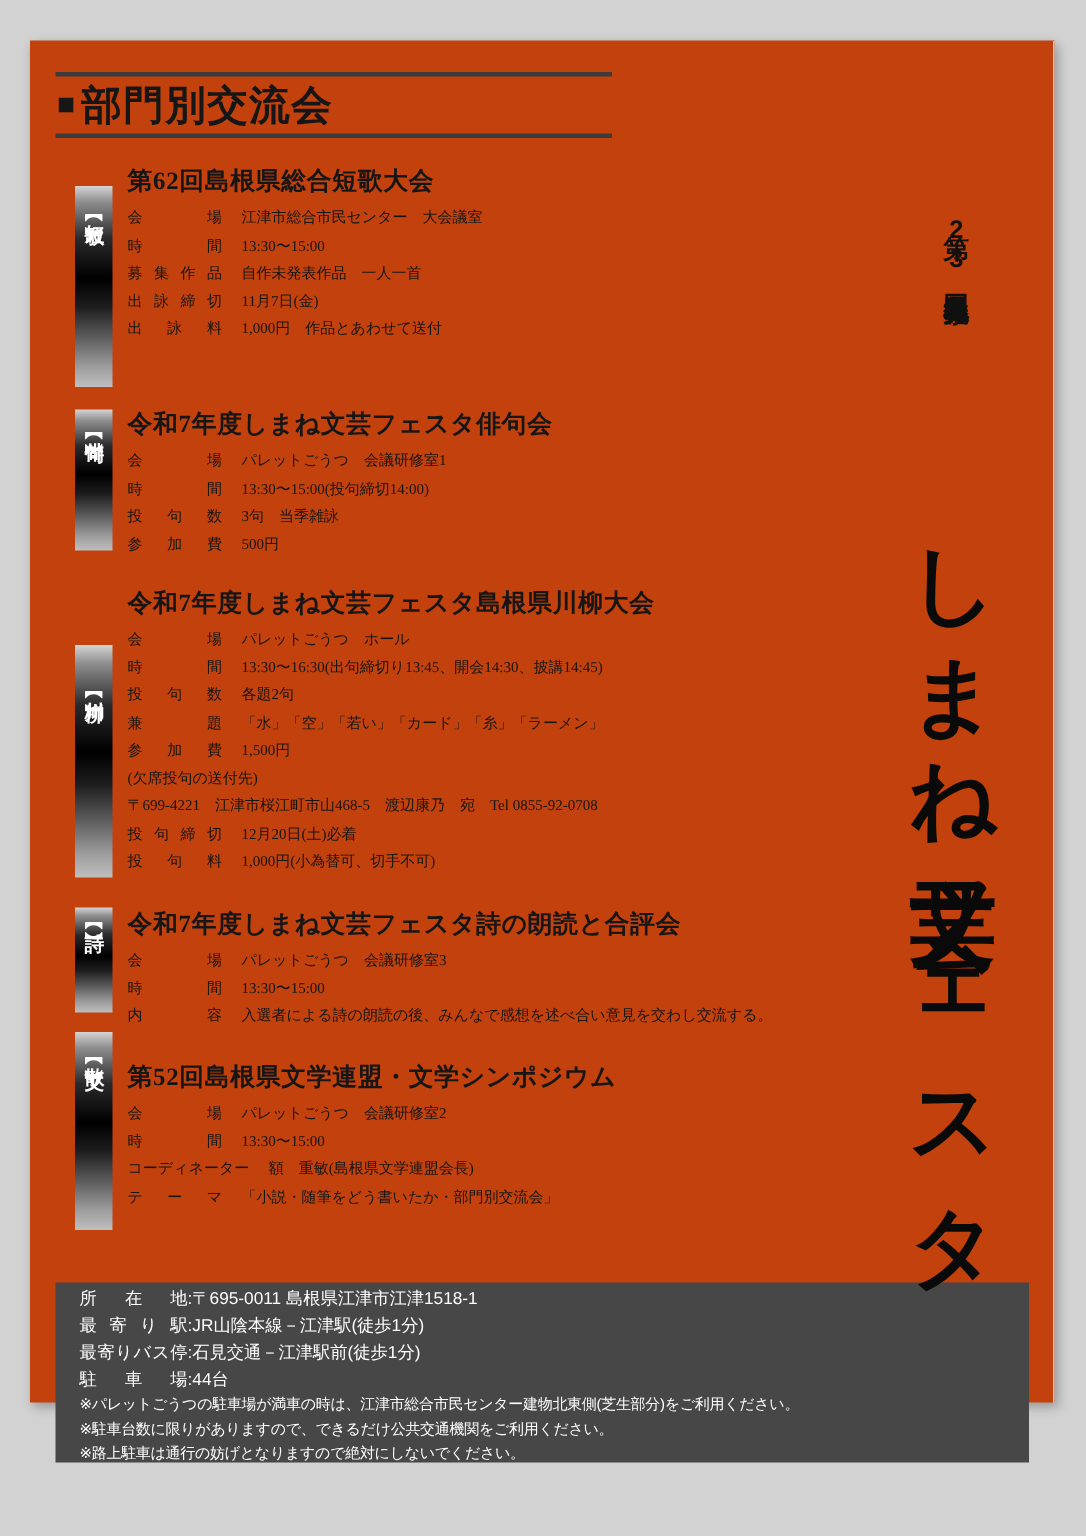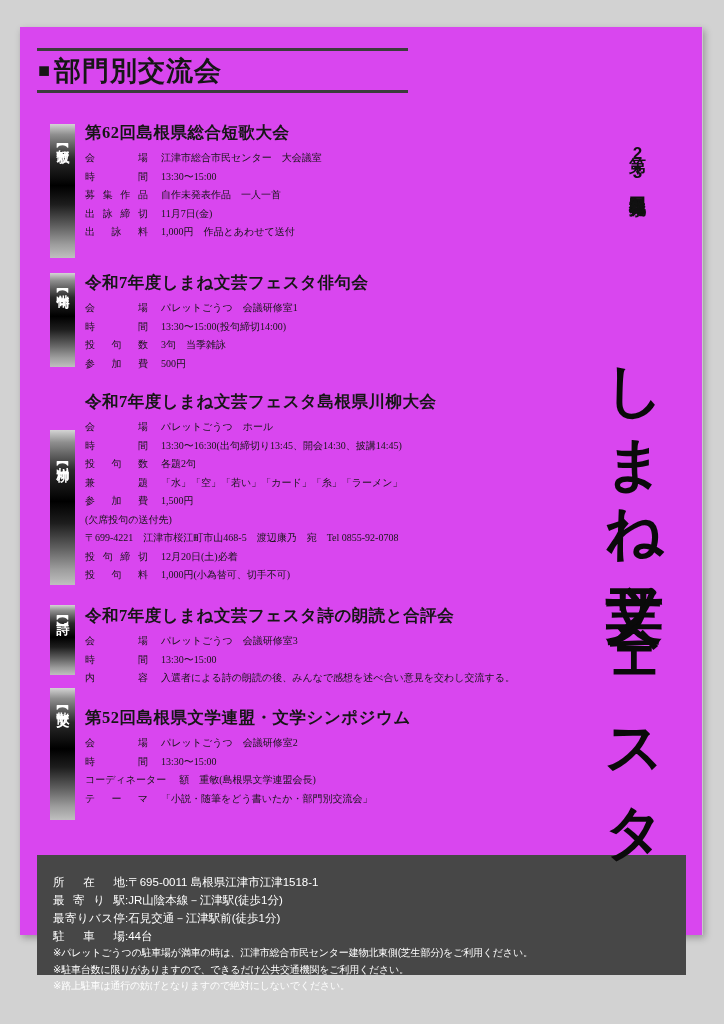--- a/index.html
+++ b/index.html
@@ -6,21 +6,21 @@
   body{
     width:724px;height:1024px;
     background:#d2d2d2;
     position:relative;
     font-family:"Liberation Serif","DejaVu Serif",serif;
     color:#161616;
     overflow:hidden;
   }
   .page{
     position:absolute;left:20px;top:27px;width:683px;height:908px;
-    background:#d946ef;
+    background:#c2410c;
     box-shadow:2px 3px 7px rgba(0,0,0,.28), inset -1px 0 0 #c9c9c9;
   }
   
   .header{
     position:absolute;left:17px;top:21px;width:370px;
     border-top:3px solid #3c3c3c;border-bottom:3px solid #3c3c3c;
     padding:4px 0 4px 1px;
   }
   .header-title{font-size:27px;font-weight:bold;letter-spacing:1px;line-height:30px;}
   .bullet{font-size:20px;margin-right:3px;vertical-align:3px;}
@@ -34,33 +34,33 @@
     writing-mode:vertical-rl;
     color:#fff;font-size:13px;font-weight:bold;letter-spacing:1.5px;
   }
   .bar-0{top:97px;height:134px;}  .bar-0 .cat-text{margin-top:14px;}
   .bar-1{top:246px;height:94px;}  .bar-1 .cat-text{margin-top:10px;}
   .bar-2{top:403px;height:155px;} .bar-2 .cat-text{margin-top:26px;}
   .bar-3{top:578px;height:70px;}  .bar-3 .cat-text{margin-top:5px;}
   .bar-4{top:661px;height:132px;} .bar-4 .cat-text{margin-top:12px;}
   
   .section{position:absolute;left:65px;width:548px;}
-  .sec-0{top:96px;} .sec-1{top:246px;} .sec-2{top:365px;} .sec-3{top:579px;} .sec-4{top:681px;}
+  .sec-0{top:84px;} .sec-1{top:246px;} .sec-2{top:365px;} .sec-3{top:579px;} .sec-4{top:681px;}
   .sec-title{font-size:16.5px;font-weight:bold;letter-spacing:.5px;line-height:19px;margin-bottom:7px;}
   .row{font-size:10px;line-height:18.5px;white-space:nowrap;}
   .lbl{display:inline-block;min-width:63px;text-align:justify;text-align-last:justify;vertical-align:top;}
   .val{margin-left:13px;}
   .row.full{white-space:nowrap;}
   .row.indent{margin-left:76px;width:432px;white-space:normal;}
   
   .footer{
     position:absolute;left:17px;top:828px;width:649px;height:120px;
     background:#474747;color:#fff;
     font-family:"Liberation Sans","DejaVu Sans",sans-serif;
-    font-size:11.5px;box-sizing:border-box;padding:18px 8px 0 16px;
+    font-size:11.5px;box-sizing:border-box;padding:2px 8px 0 16px;
   }
   .f-row{line-height:18px;white-space:nowrap;}
   .f-lbl{display:inline-block;width:72px;text-align:justify;text-align-last:justify;vertical-align:top;}
   .f-note{line-height:16.5px;font-size:10px;letter-spacing:-.2px;white-space:nowrap;}
   .f-note:first-of-type{margin-top:2px;}
   
   .side-small{
     position:absolute;left:601px;top:30px;height:215px;width:28px;
     display:flex;justify-content:center;
     writing-mode:vertical-rl;text-orientation:upright;

